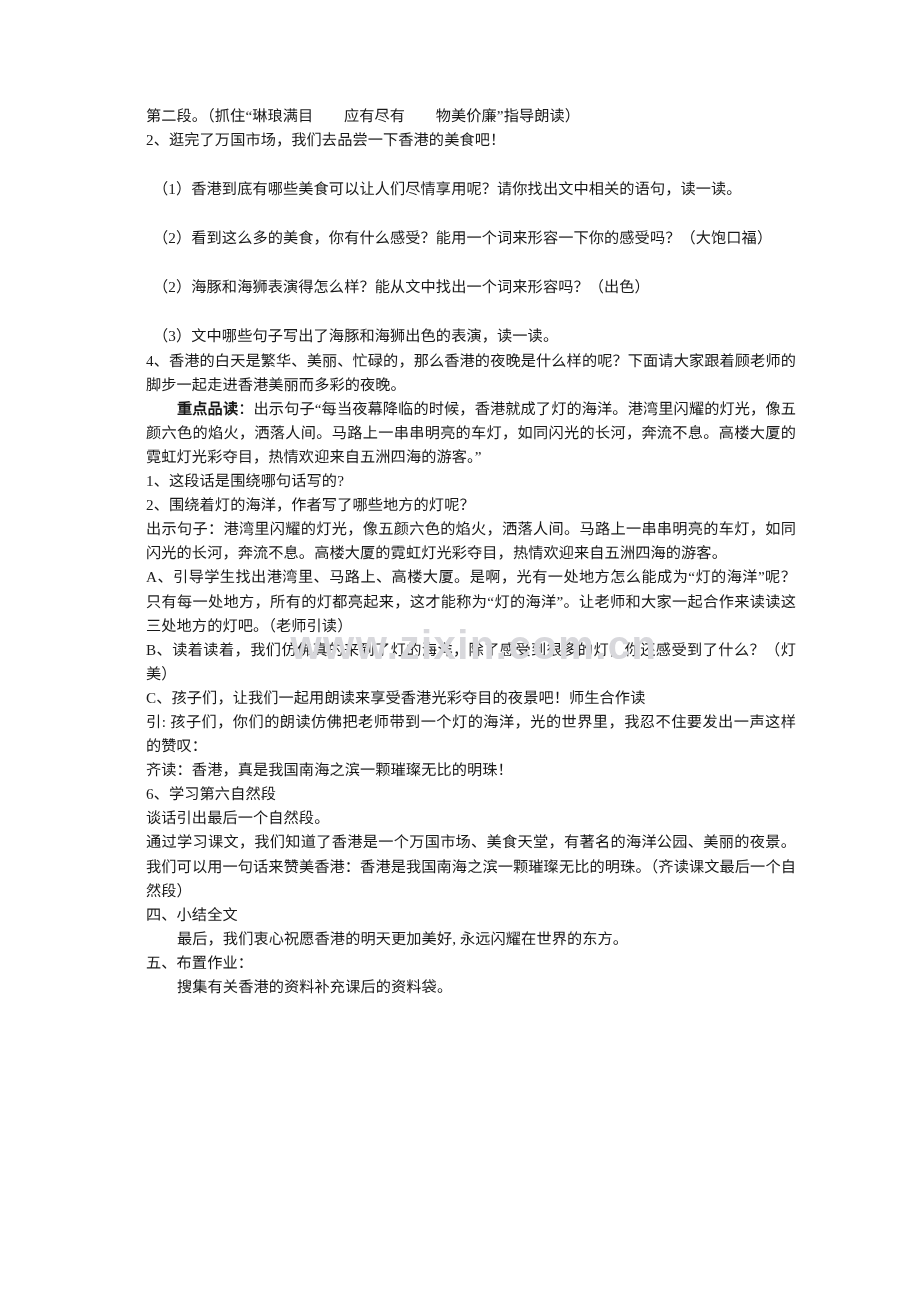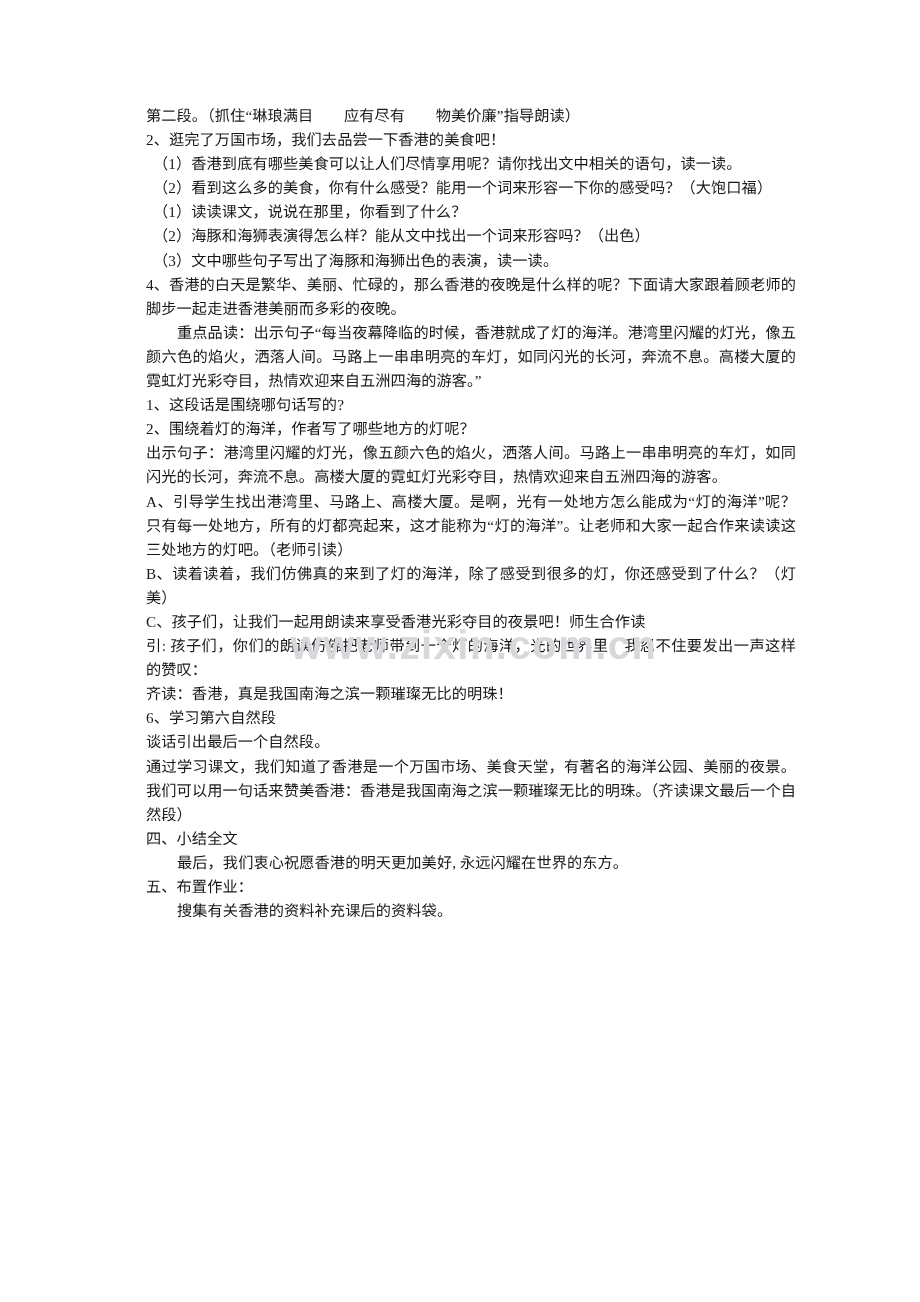--- a/index.html
+++ b/index.html
@@ -41,24 +41,24 @@
     white-space: pre-wrap;
     word-break: break-all;
     text-align: justify;
     text-justify: inter-character;
     margin: 0;
     color: #181818;
   }
 
   
   .ind-0  { text-indent: 0; }
-  .ind-h  { text-indent: 7px; }  
+  .ind-h  { text-indent: 7px; margin-top: 25px; }  
   .ind-2  { text-indent: 31px; }  
 
-  .bold { font-weight: 400; }
+  .bold { font-weight: 700; }
 
   
   #watermark {
     position: absolute;
     left: 196px;
     top: 618px;
     width: 540px;
     height: 54px;
     display: flex;
     align-items: center;
@@ -79,21 +79,20 @@
 </head>
 <body>
 
 <div id="page" style="background: rgb(255, 255, 255);">
 
   <div id="doc-body" style="color: rgb(24, 24, 24);">
       <p class="ln ind-0">第二段。（抓住“琳琅满目　　应有尽有　　物美价廉”指导朗读）</p>
       <p class="ln ind-0">2、逛完了万国市场，我们去品尝一下香港的美食吧！</p>
       <p class="ln ind-h">（1）香港到底有哪些美食可以让人们尽情享用呢？请你找出文中相关的语句，读一读。</p>
       <p class="ln ind-h">（2）看到这么多的美食，你有什么感受？能用一个词来形容一下你的感受吗？（大饱口福）</p>
-      <p class="ln ind-h">（1）读读课文，说说在那里，你看到了什么？</p>
       <p class="ln ind-h">（2）海豚和海狮表演得怎么样？能从文中找出一个词来形容吗？（出色）</p>
       <p class="ln ind-h">（3）文中哪些句子写出了海豚和海狮出色的表演，读一读。</p>
       <p class="ln ind-0">4、香港的白天是繁华、美丽、忙碌的，那么香港的夜晚是什么样的呢？下面请大家跟着顾老师的脚步一起走进香港美丽而多彩的夜晚。</p>
       <p class="ln ind-2"><span class="bold">重点品读</span><span>：出示句子“每当夜幕降临的时候，香港就成了灯的海洋。港湾里闪耀的灯光，像五颜六色的焰火，洒落人间。马路上一串串明亮的车灯，如同闪光的长河，奔流不息。高楼大厦的霓虹灯光彩夺目，热情欢迎来自五洲四海的游客。”</span></p>
       <p class="ln ind-0">1、这段话是围绕哪句话写的?</p>
       <p class="ln ind-0">2、围绕着灯的海洋，作者写了哪些地方的灯呢？</p>
       <p class="ln ind-0">出示句子：港湾里闪耀的灯光，像五颜六色的焰火，洒落人间。马路上一串串明亮的车灯，如同闪光的长河，奔流不息。高楼大厦的霓虹灯光彩夺目，热情欢迎来自五洲四海的游客。</p>
       <p class="ln ind-0">A、引导学生找出港湾里、马路上、高楼大厦。是啊，光有一处地方怎么能成为“灯的海洋”呢？只有每一处地方，所有的灯都亮起来，这才能称为“灯的海洋”。让老师和大家一起合作来读读这三处地方的灯吧。（老师引读）</p>
       <p class="ln ind-0">B、读着读着，我们仿佛真的来到了灯的海洋，除了感受到很多的灯，你还感受到了什么？（灯美）</p>
       <p class="ln ind-0">C、孩子们，让我们一起用朗读来享受香港光彩夺目的夜景吧！师生合作读</p>

